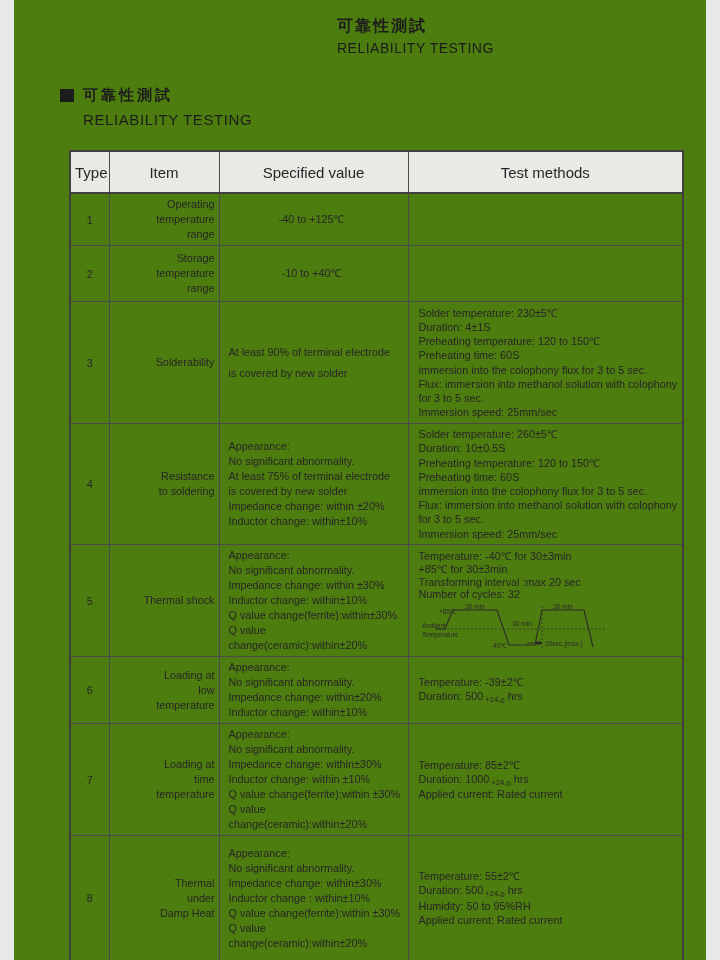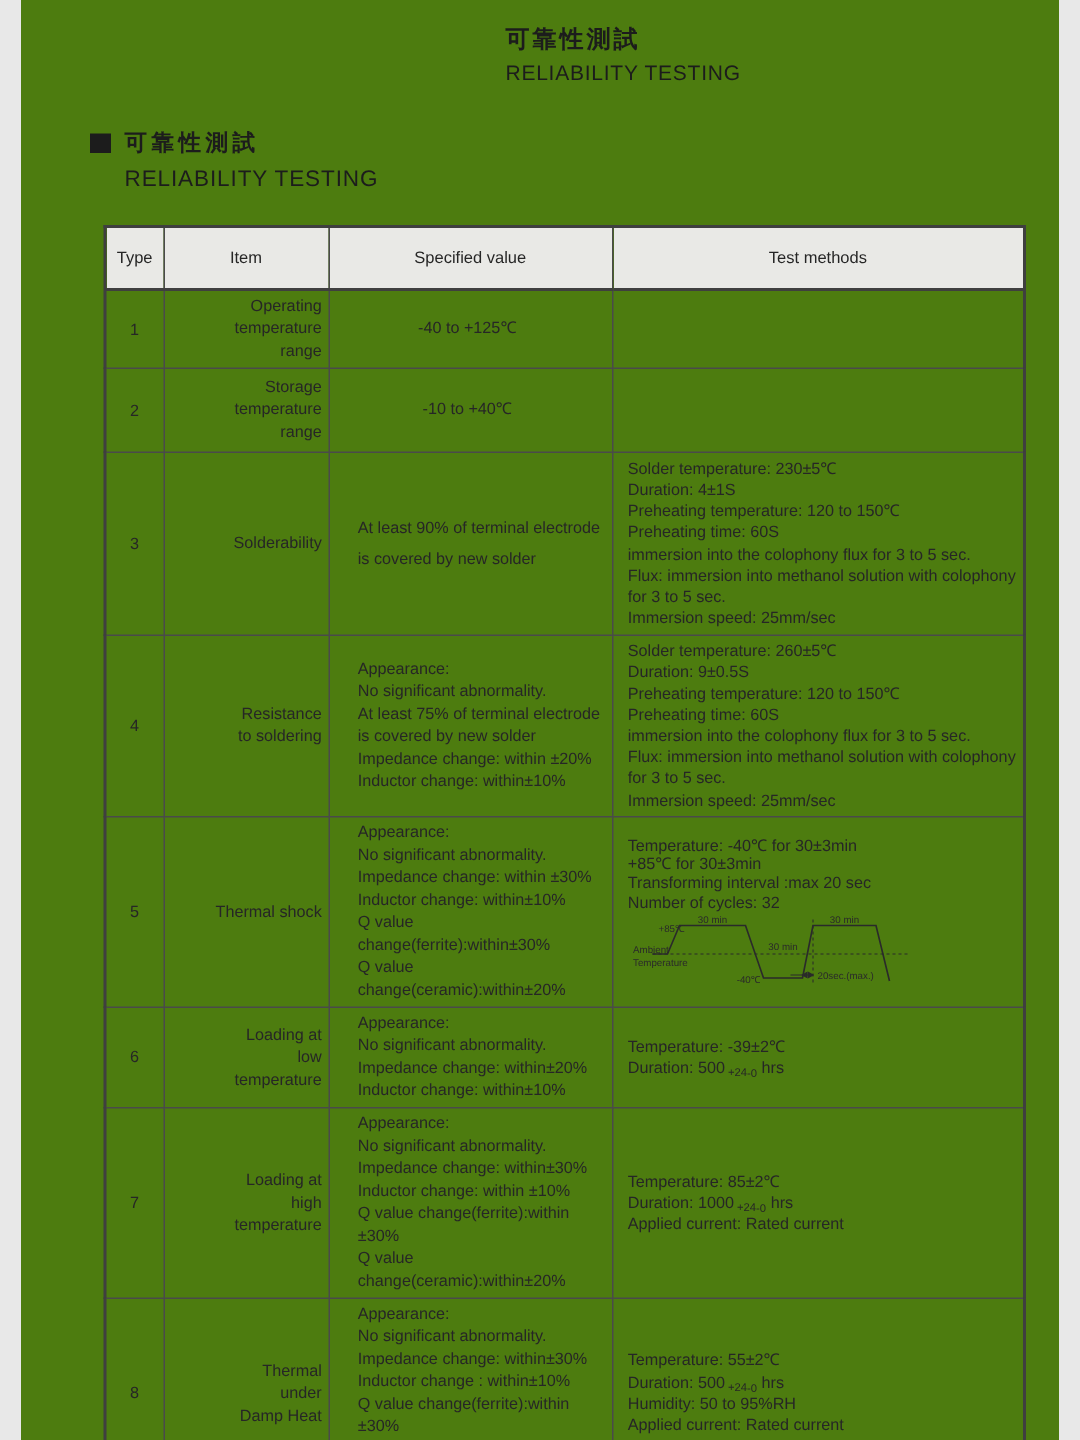--- a/index.html
+++ b/index.html
@@ -18,24 +18,24 @@
   .section-header .zh{font-size:15px;font-weight:bold;letter-spacing:3px;color:#1c1c1c;}
   .section-header .en{font-size:15px;letter-spacing:0.6px;margin:6px 0 0 23px;color:#1c1c1c;}
 
   
   table.spec-table{position:absolute;left:55px;top:150px;width:613px;
         border-collapse:collapse;table-layout:fixed;
         border:2px solid #3f3f3f;font-size:10.8px;color:#262626;}
   .spec-table th,.spec-table td{border:1px solid #4a4a4a;vertical-align:middle;
         padding:3px 4px;overflow:hidden;}
   .spec-table thead th{background:#e9e9e6;height:34px;font-weight:normal;
-        font-size:11px;text-align:center;border-bottom:2px solid #3f3f3f;}
+        font-size:15px;text-align:center;border-bottom:2px solid #3f3f3f;}
   td.c-type{text-align:center;}
   td.c-item{text-align:right;line-height:13px;}
-  td.c-spec{padding-left:19px;}
+  td.c-spec{padding-left:9px;}
   td.c-test{padding-left:10px;margin-top:43px;}
   .line{line-height:15px;}
   td.c-test .line{line-height:14.2px;}
   tr.center-spec td.c-spec{text-align:center;padding-left:0;}
   tr.r3 td.c-spec .line{line-height:21px;}
   tr.r5 td.c-test .line{line-height:12.6px;}
   tr.r1{height:50px;} tr.r2{height:56px;} tr.r3{height:122px;} tr.r4{height:121px;}
   tr.r5{height:103px;} tr.r6{height:62px;} tr.r7{height:93px;} tr.r8{height:126px;}
 
   
@@ -137,21 +137,21 @@
         <td class="c-spec">
             <div class="line">Appearance:</div>
             <div class="line">No significant abnormality.</div>
             <div class="line">At least 75% of terminal electrode</div>
             <div class="line">is covered by new solder</div>
             <div class="line">Impedance change: within ±20%</div>
             <div class="line">Inductor change: within±10%</div>
           </td>
         <td class="c-test">
             <div class="line">Solder temperature: 260±5℃</div>
-            <div class="line">Duration: 9±0.5S</div>
+            <div class="line">Duration: 10±0.5S</div>
             <div class="line">Preheating temperature: 120 to 150℃</div>
             <div class="line">Preheating time: 60S</div>
             <div class="line">immersion into the colophony flux for 3 to 5 sec.</div>
             <div class="line">Flux: immersion into methanol solution with colophony</div>
             <div class="line">for 3 to 5 sec.</div>
             <div class="line">Immersion speed: 25mm/sec</div>
           </td>
       </tr>
       <tr class="r5">
         <td class="c-type">5</td>
@@ -210,21 +210,21 @@
             <div class="line"><span>Duration: 500</span><span class="supsub">
                 <span class="sup">+24</span>
                 <span class="sub">-0</span>
               </span><span>hrs</span></div>
           </td>
       </tr>
       <tr class="r7">
         <td class="c-type">7</td>
         <td class="c-item">
             <div class="line">Loading at</div>
-            <div class="line">high</div>
+            <div class="line">time</div>
             <div class="line">temperature</div>
           </td>
         <td class="c-spec">
             <div class="line">Appearance:</div>
             <div class="line">No significant abnormality.</div>
             <div class="line">Impedance change: within±30%</div>
             <div class="line">Inductor change: within ±10%</div>
             <div class="line">Q value change(ferrite):within ±30%</div>
             <div class="line">Q value change(ceramic):within±20%</div>
           </td>

